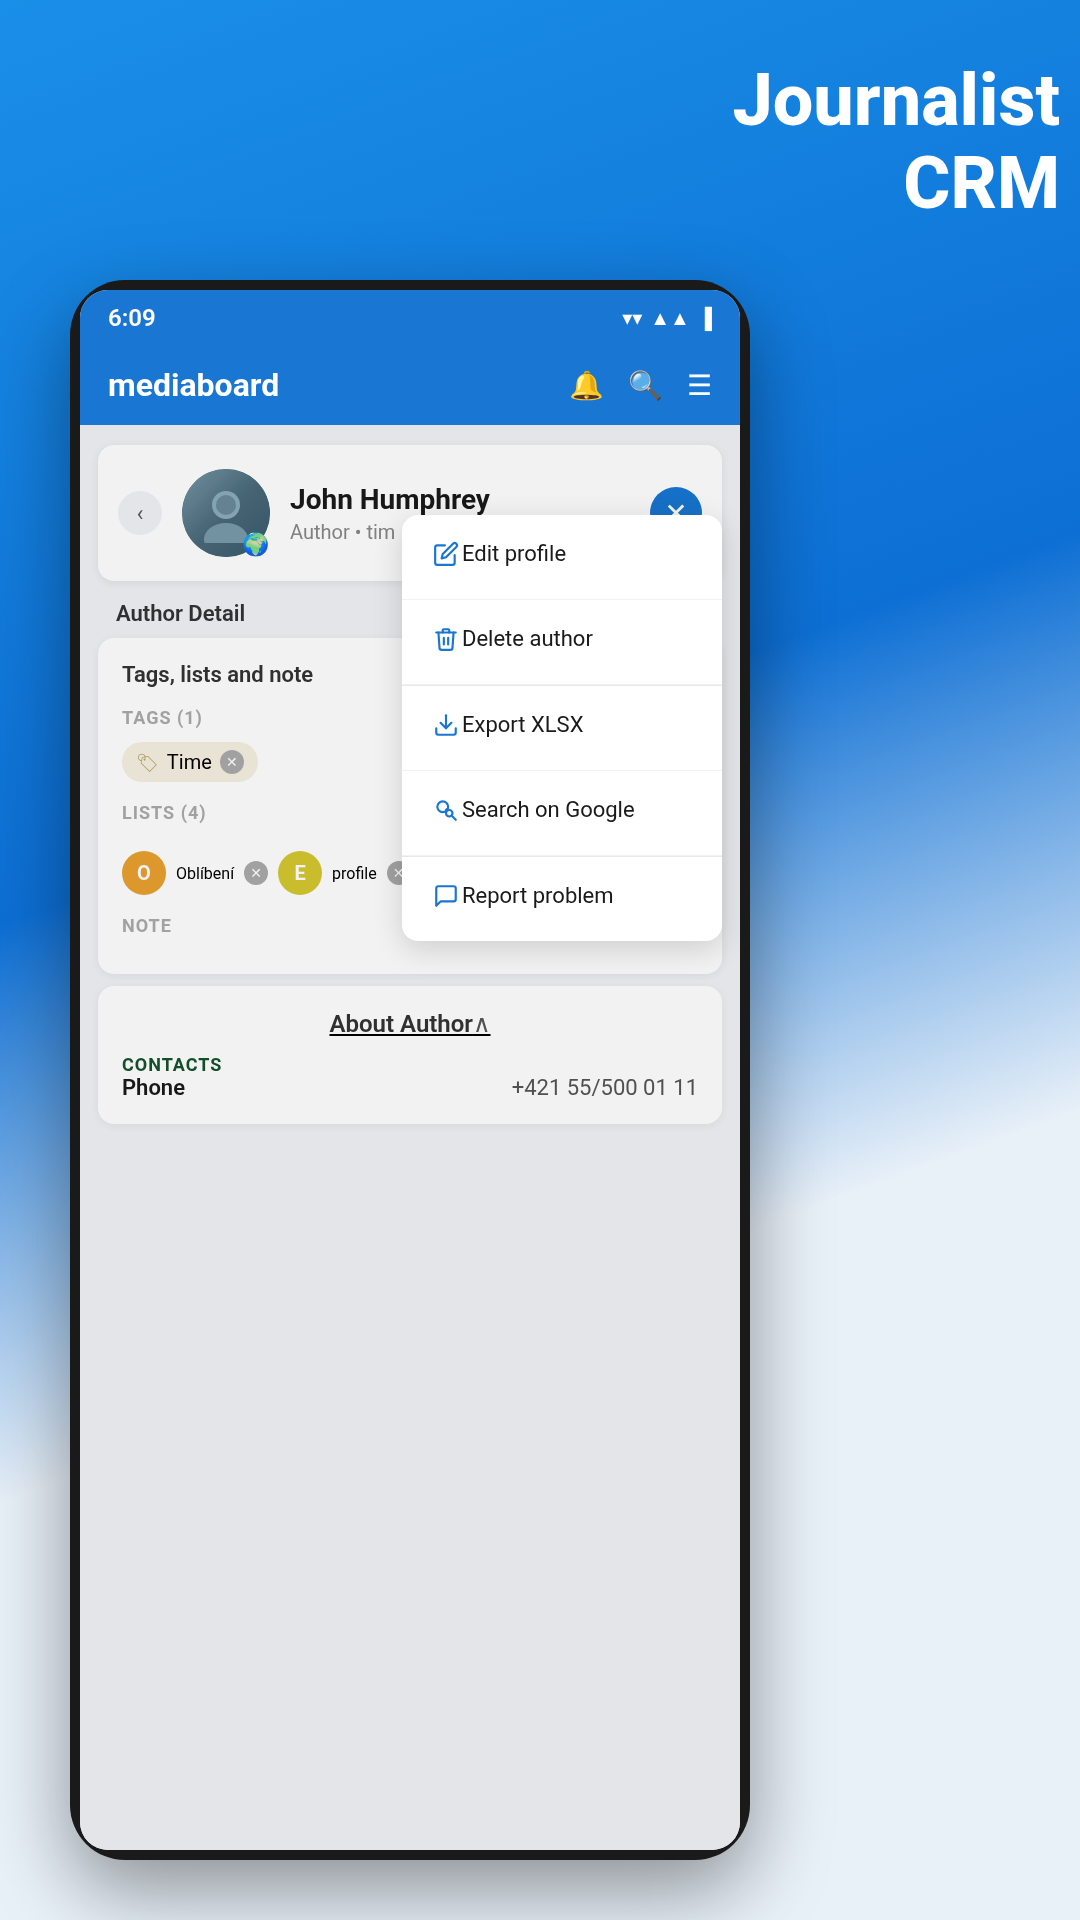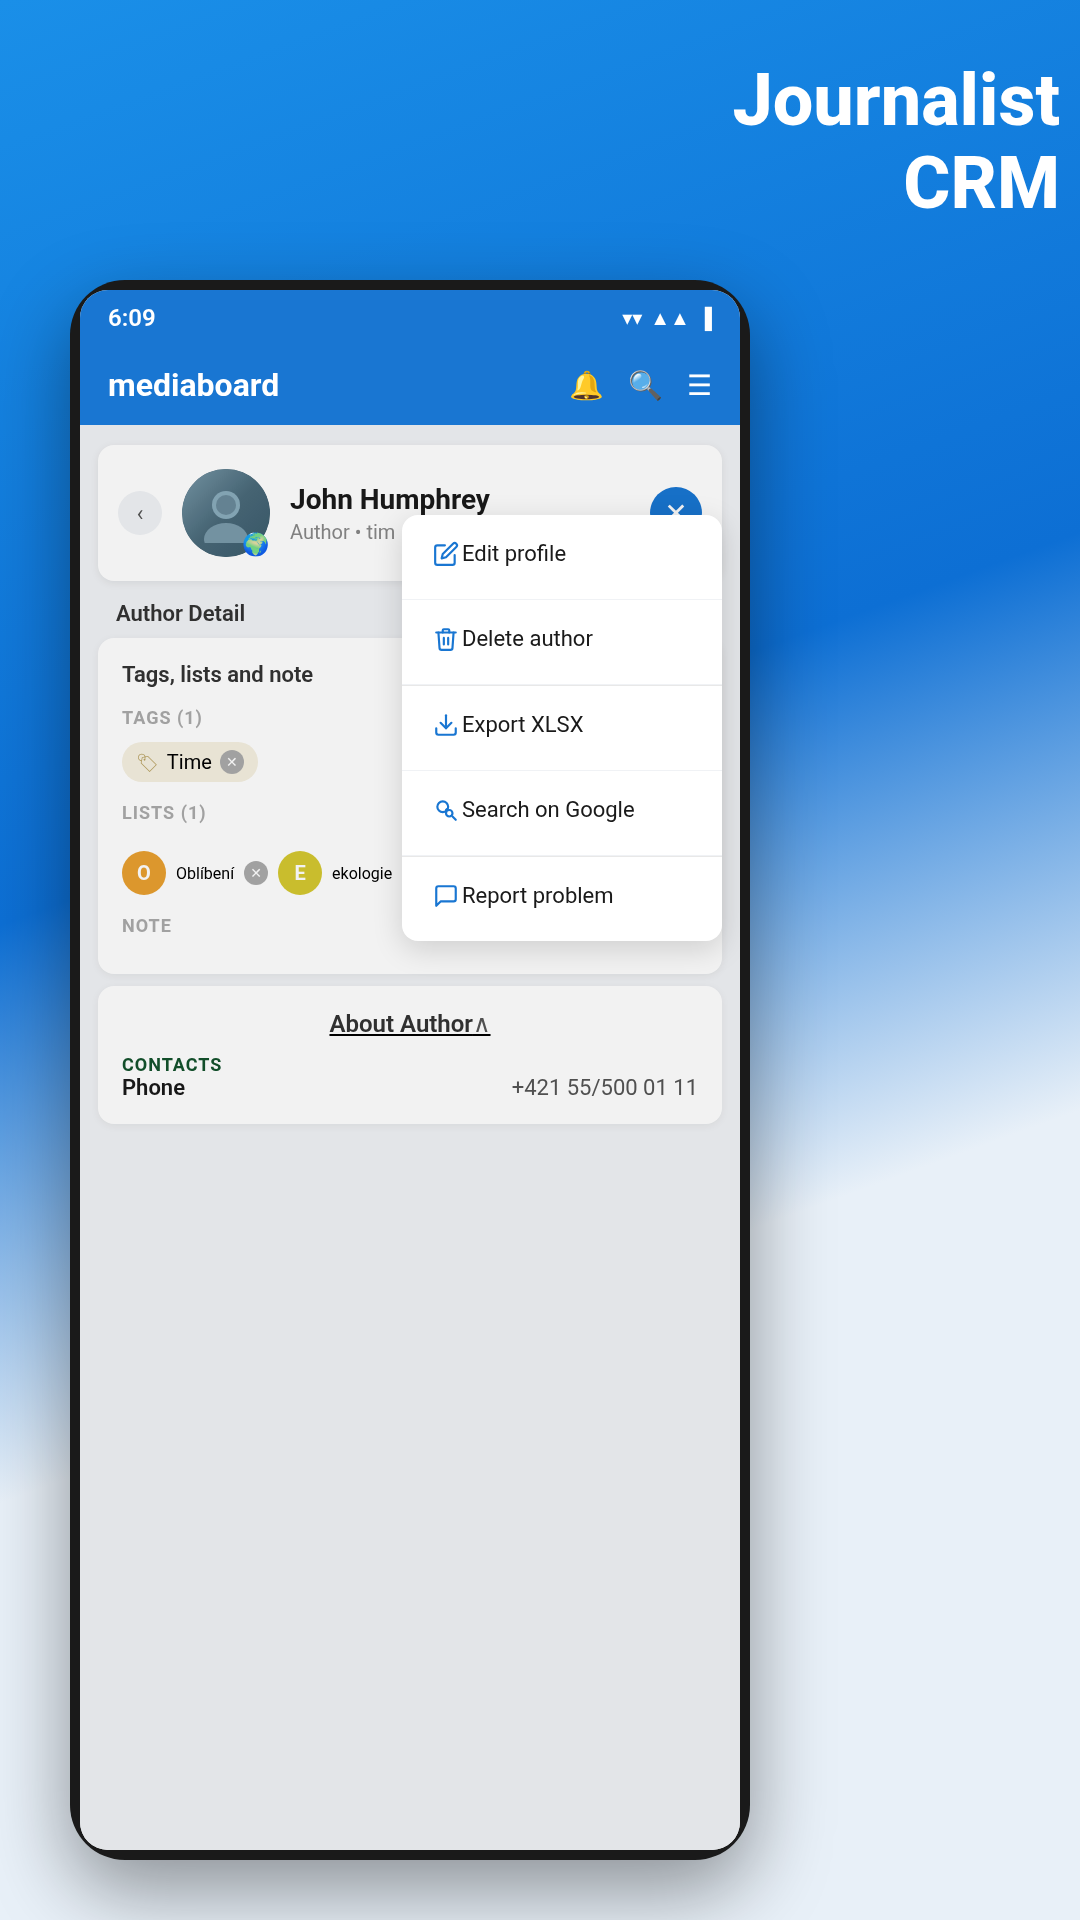--- a/index.html
+++ b/index.html
@@ -529,29 +529,29 @@
         <div class="field-label">TAGS (1)</div>
         <div class="tags-row">
           <div class="tag-item">
             <span class="tag-icon">🏷</span>
             <span>Time</span>
             <div class="tag-remove">✕</div>
           </div>
         </div>
 
         <div class="lists-header">
-          <div class="field-label">LISTS (1)</div>
+          <div class="field-label">LISTS (4)</div>
           <span class="add-icon">≡+</span>
         </div>
         <div class="list-item-row tags-row">
           <div class="list-avatar" style="background:#e8a030;">O</div>
           <span>Oblíbení</span>
           <div class="tag-remove">✕</div>
           <div class="list-avatar" style="background:#d4c830;">E</div>
-          <span>ekologie</span>
+          <span>profile</span>
           <div class="tag-remove">✕</div>
         </div>
 
         <div class="note-section">
           <div class="note-header">
             <div class="field-label">NOTE</div>
             <span style="font-size:22px;color:#555;">↩</span>
           </div>
         </div>
       </div>

